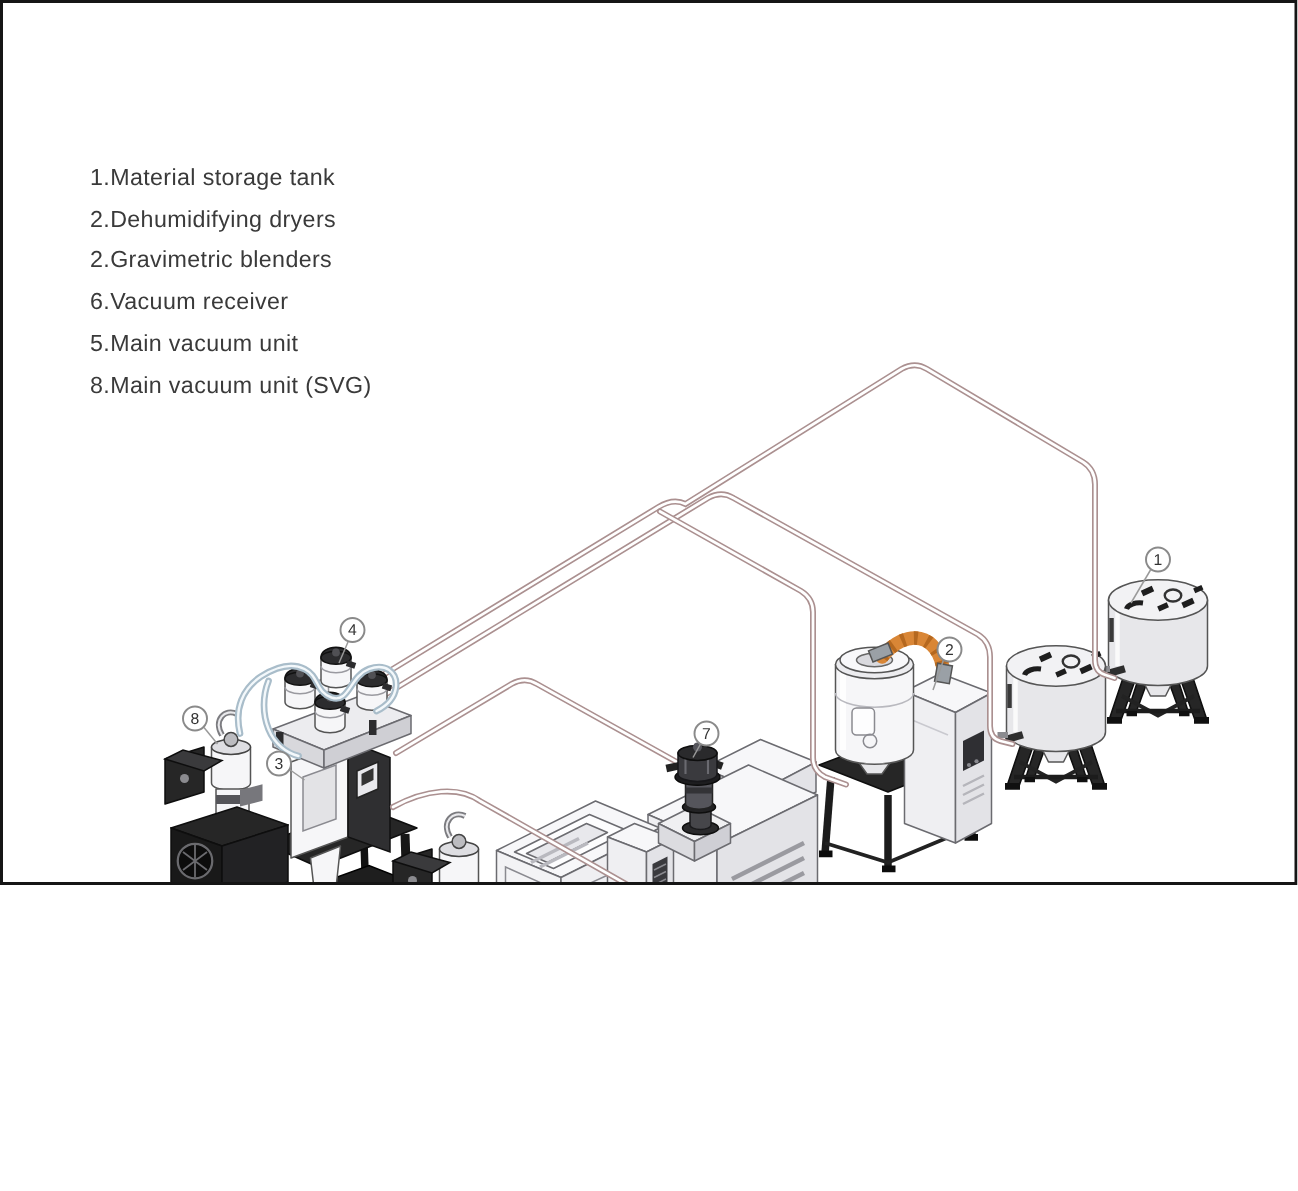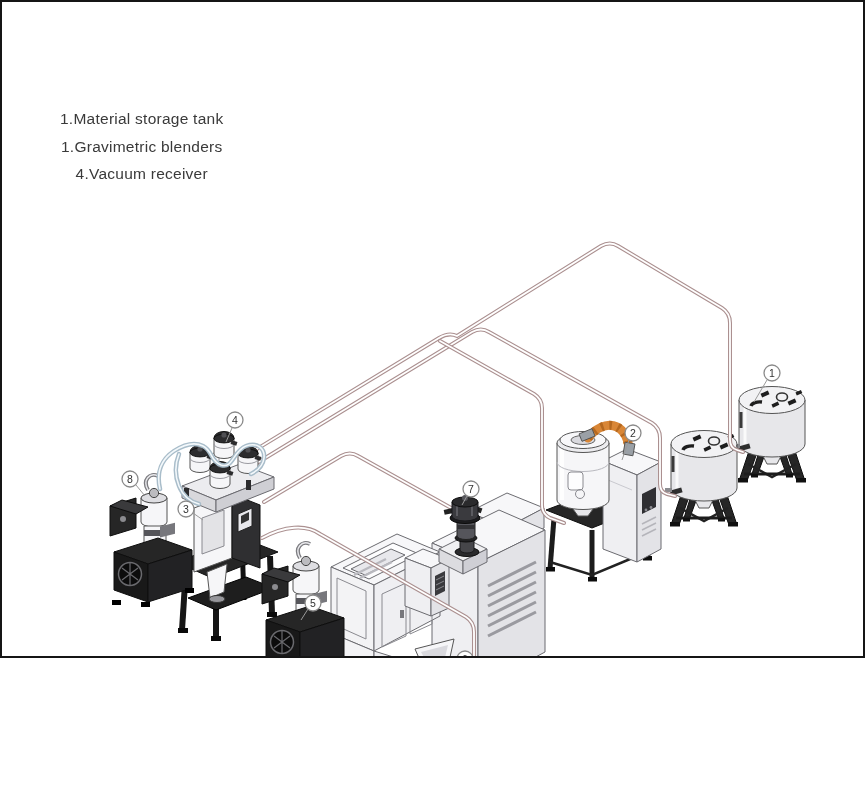--- a/index.html
+++ b/index.html
@@ -1,20 +1,19 @@
 <!DOCTYPE html>
 <html><head>
 <meta charset="utf-8">
 <style>
   html,body{margin:0;padding:0;background:#fff;}
   #canvas{
-    position:relative;width:865px;height:658px;box-sizing:border-box;
+    position:relative;width:865px;height:590px;box-sizing:border-box;
     border:2px solid #151515;background:#ffffff;overflow:hidden;
     font-family:"Liberation Sans",sans-serif;
-    text-align:center;
   }
   .legend{position:absolute;left:58px;top:103px;color:#3a3a3a;}
   .legend-item{font-size:15.5px;line-height:27.7px;letter-spacing:.25px;white-space:pre;}
   svg{position:absolute;left:0;top:0;}
   svg *{vector-effect:non-scaling-stroke;}
   .mO{stroke:#6b6b70;stroke-width:1;stroke-linejoin:round;}
   .topF{fill:#f7f7f9;}
   .frontF{fill:#efeff2;}
   .leftF{fill:#f3f3f5;}
   .rightF{fill:#e3e3e7;}
@@ -30,22 +29,25 @@
   .wht{fill:#f6f6f8;stroke:#555;stroke-width:1;stroke-linejoin:round;}
   .gry{fill:#e7e7ea;stroke:#555;stroke-width:1;stroke-linejoin:round;}
 </style>
 </head>
 <body>
 
 <div id="canvas">
 
   <div class="legend">
     <div class="legend-item">1.Material storage tank</div>
-    <div class="legend-item">1.Gravimetric blenders</div>
-    <div class="legend-item">4.Vacuum receiver</div>
+    <div class="legend-item">2.Dehumidifying dryers</div>
+    <div class="legend-item">2.Gravimetric blenders</div>
+    <div class="legend-item">6.Vacuum receiver</div>
+    <div class="legend-item">5.Main vacuum unit</div>
+    <div class="legend-item">8.Main vacuum unit (SVG)</div>
   </div>
 
   <svg width="865" height="794" viewBox="0 0 865 794">
     <defs>
 
       <g id="tank">
         <path class="dk" d="M12,62 L2,92 L9,95 L20,64 Z"></path>
         <path class="dk" d="M56,62 L66,92 L59,95 L48,64 Z"></path>
         <path class="dk" d="M21,66 L14,88 L19,90 L27,68 Z"></path>
         <path class="dk" d="M47,66 L54,88 L49,90 L41,68 Z"></path>

